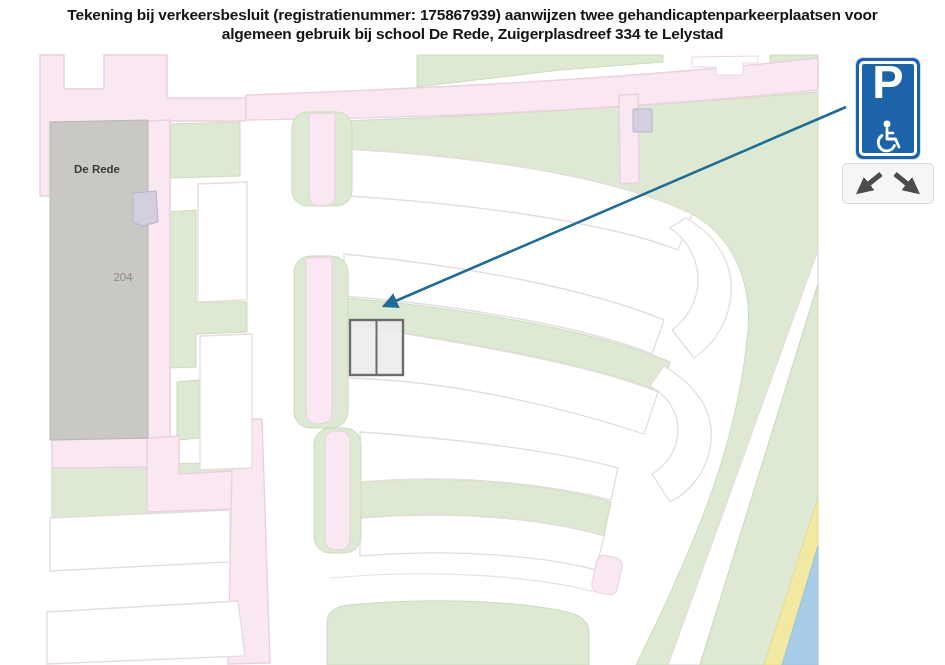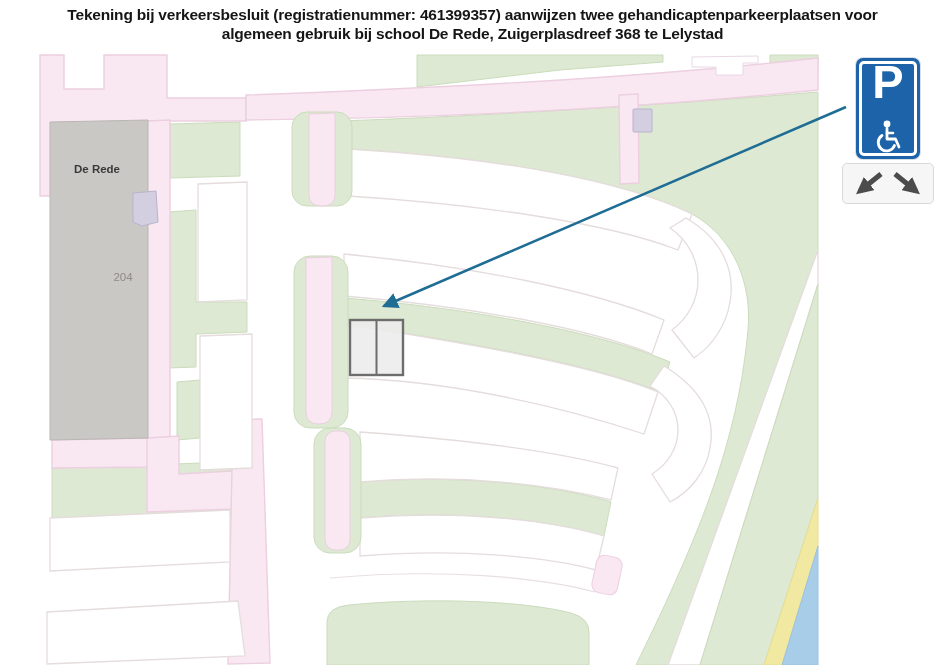--- a/index.html
+++ b/index.html
@@ -30,22 +30,22 @@
     margin-top:4px;width:92px;height:41px;background:#f6f6f6;border:1.5px solid #d9d9d9;
     border-radius:5px;display:flex;align-items:center;justify-content:space-between;
     padding:0 8px;box-sizing:border-box;
   }
 </style>
 </head>
 <body>
 <div class="page">
 
 <div class="title">
-  <div>Tekening bij verkeersbesluit (registratienummer: 461399357) aanwijzen twee gehandicaptenparkeerplaatsen voor</div>
-  <div>algemeen gebruik bij school De Rede, Zuigerplasdreef 368 te Lelystad</div>
+  <div>Tekening bij verkeersbesluit (registratienummer: 175867939) aanwijzen twee gehandicaptenparkeerplaatsen voor</div>
+  <div>algemeen gebruik bij school De Rede, Zuigerplasdreef 334 te Lelystad</div>
 </div>
 
 <svg class="map-svg" viewBox="0 0 945 665" xmlns="http://www.w3.org/2000/svg">
   <defs>
     <marker id="arrowhead" viewBox="0 0 10 10" refX="8.5" refY="5" markerWidth="6.2" markerHeight="6.2" orient="auto-start-reverse">
       <path d="M0,0 L10,5 L0,10 Z" fill="#1f6d94"></path>
     </marker>
   </defs>
 
   <rect x="40" y="55" width="778" height="610" fill="#ffffff"></rect>

